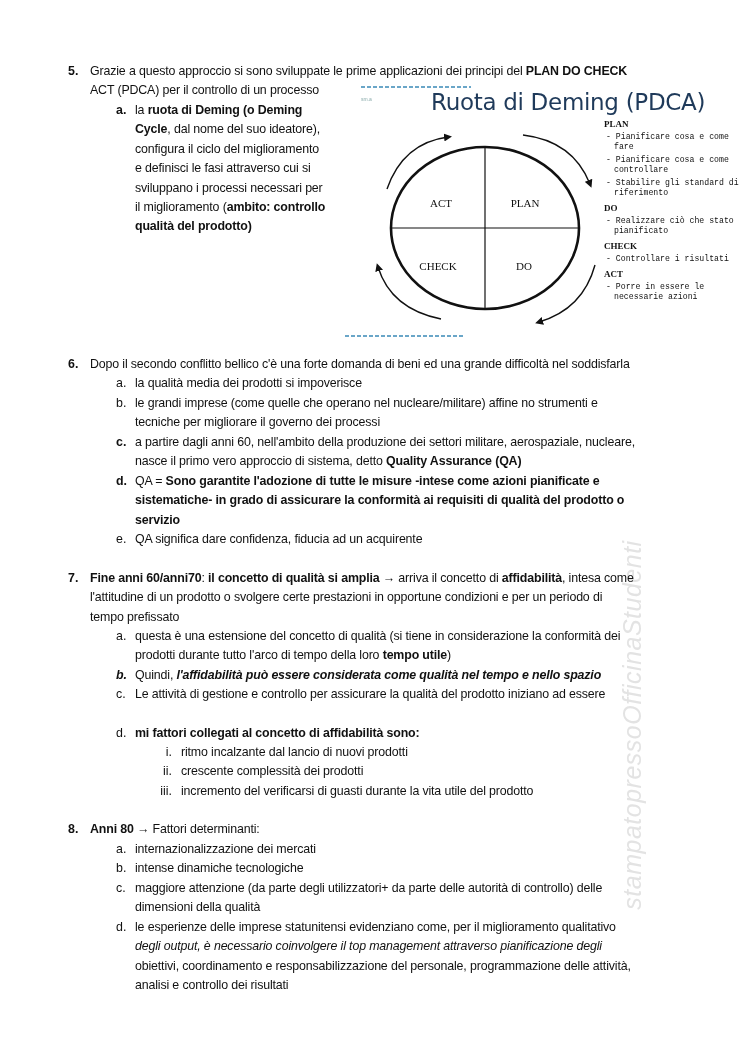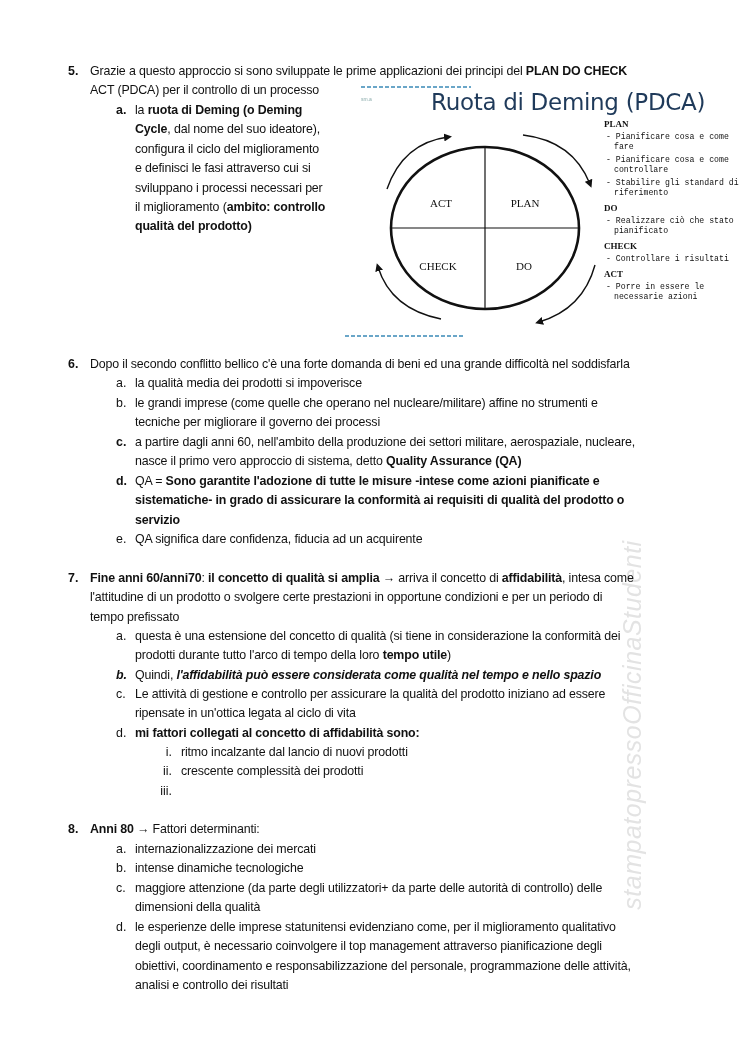--- a/index.html
+++ b/index.html
@@ -113,43 +113,43 @@
 
   <div class="lbl" style="left:116px;top:627px;">a.</div>
   <div class="line" style="left:135px;top:627px;"><span>questa è una estensione del concetto di qualità (si tiene in considerazione la conformità dei</span></div>
   <div class="line" style="left:135px;top:646px;"><span>prodotti durante tutto l'arco di tempo della loro </span><span class="b">tempo utile</span><span>)</span></div>
 
   <div class="lbl bi" style="left:116px;top:666px;">b.</div>
   <div class="line" style="left:135px;top:666px;"><span>Quindi, </span><span class="bi">l'affidabilità può essere considerata come qualità nel tempo e nello spazio</span></div>
 
   <div class="lbl" style="left:116px;top:685px;">c.</div>
   <div class="line" style="left:135px;top:685px;"><span>Le attività di gestione e controllo per assicurare la qualità del prodotto iniziano ad essere</span></div>
-  <div class="line" style="left:135px;top:704px;"><span>ripensate in un'ottica legata al ciclo di vita</span></div>
 
   <div class="lbl" style="left:116px;top:724px;">d.</div>
   <div class="line" style="left:135px;top:724px;font-weight:bold;"><span>mi fattori collegati al concetto di affidabilità sono:</span></div>
 
   <div class="lbl" style="left:160px;top:743px;width:12px;text-align:right;">i.</div>
   <div class="line" style="left:181px;top:743px;">ritmo incalzante dal lancio di nuovi prodotti</div>
   <div class="lbl" style="left:155px;top:762px;width:17px;text-align:right;">ii.</div>
   <div class="line" style="left:181px;top:762px;">crescente complessità dei prodotti</div>
   <div class="lbl" style="left:150px;top:782px;width:22px;text-align:right;">iii.</div>
+  <div class="line" style="left:181px;top:782px;">incremento del verificarsi di guasti durante la vita utile del prodotto</div>
 
   <div class="num" style="left:68px;top:820px;">8.</div>
   <div class="line" style="left:90px;top:820px;"><span class="b">Anni 80</span><span> → Fattori determinanti:</span></div>
 
   <div class="lbl" style="left:116px;top:840px;">a.</div>
   <div class="line" style="left:135px;top:840px;"><span>internazionalizzazione dei mercati</span></div>
 
   <div class="lbl" style="left:116px;top:859px;">b.</div>
   <div class="line" style="left:135px;top:859px;"><span>intense dinamiche tecnologiche</span></div>
 
   <div class="lbl" style="left:116px;top:879px;">c.</div>
   <div class="line" style="left:135px;top:879px;"><span>maggiore attenzione (da parte degli utilizzatori+ da parte delle autorità di controllo) delle</span></div>
   <div class="line" style="left:135px;top:898px;"><span>dimensioni della qualità</span></div>
 
   <div class="lbl" style="left:116px;top:918px;">d.</div>
   <div class="line" style="left:135px;top:918px;"><span>le esperienze delle imprese statunitensi evidenziano come, per il miglioramento qualitativo</span></div>
-  <div class="line" style="left:135px;top:937px;"><span>degli output, è necessario coinvolgere il top management attraverso pianificazione degli</span></div>
+  <div class="line" style="left:135px;top:937px;font-style:italic;"><span>degli output, è necessario coinvolgere il top management attraverso pianificazione degli</span></div>
   <div class="line" style="left:135px;top:957px;"><span>obiettivi, coordinamento e responsabilizzazione del personale, programmazione delle attività,</span></div>
   <div class="line" style="left:135px;top:976px;"><span>analisi e controllo dei risultati</span></div>
 
 </div>
 
 </body></html>

